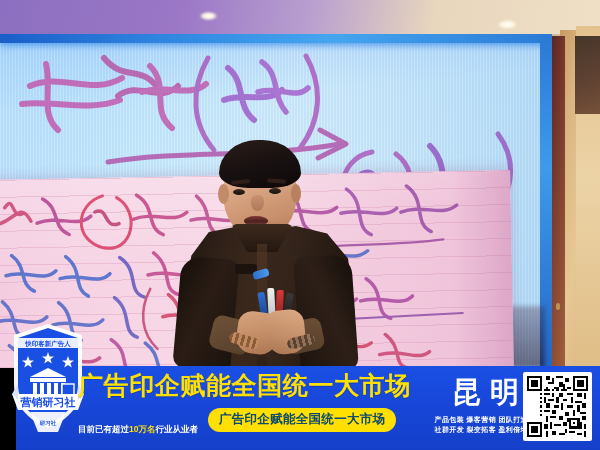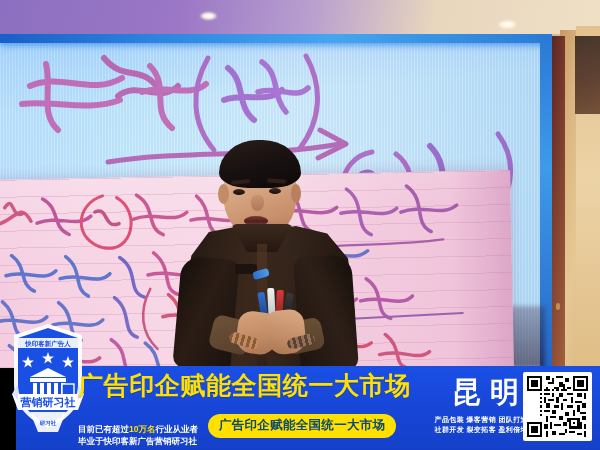--- a/index.html
+++ b/index.html
@@ -426,21 +426,20 @@
       <text x="36" y="103" font-size="5.5" font-family="'Liberation Sans',sans-serif" font-weight="bold" fill="#1a4fe4" text-anchor="middle">研习社</text>
     </svg>
 
     <div class="banner-main">
       <div class="headline">广告印企赋能全国统一大市场</div>
       <div class="sub-row">
         <div class="sub-left">
           <div>
             <span>目前已有超过</span><b>10万名</b><span>行业从业者</span>
           </div>
-          <div>毕业于快印客新广告营销研习社</div>
         </div>
         <div class="pill">广告印企赋能全国统一大市场</div>
       </div>
     </div>
 
     <div class="city-block">
       <div class="city">昆明</div>
       <div class="city-tags">
         <div>产品包装  爆客营销  团队打造</div>
         <div>社群开发  裂变拓客  盈利倍增</div>

